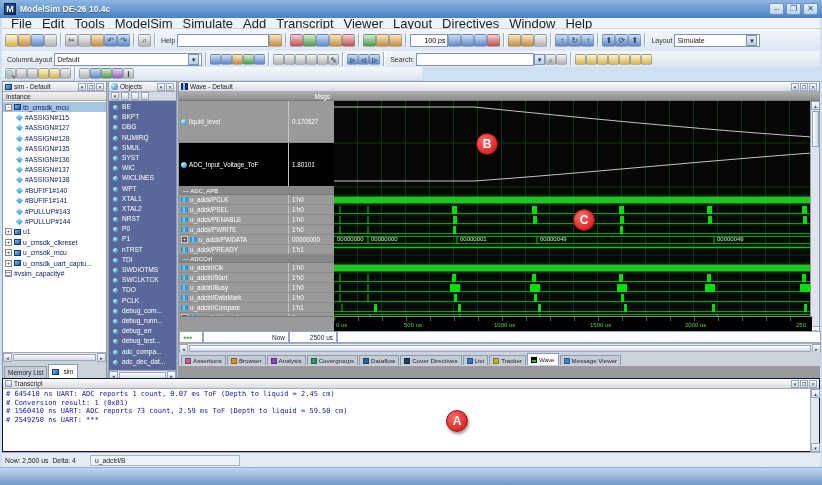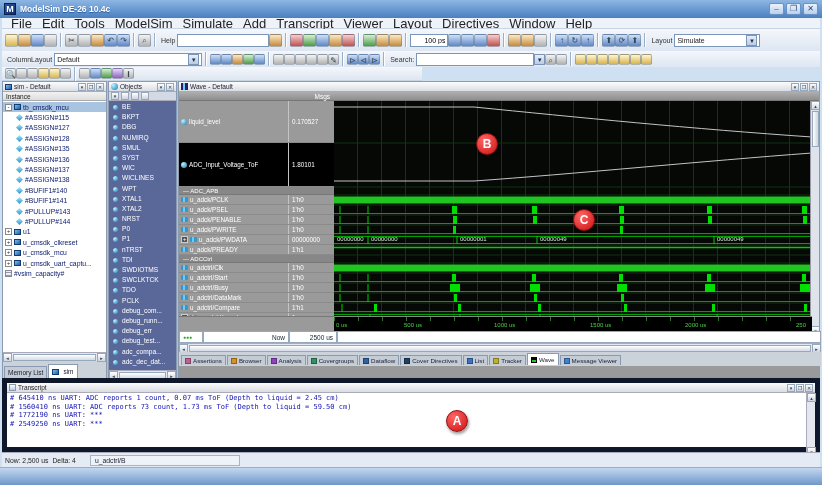--- a/index.html
+++ b/index.html
@@ -85,21 +85,21 @@
 .tlab{position:absolute;top:5px;font-size:6px;color:#49d049;white-space:nowrap}
 .rulerL{position:absolute;left:0;top:234px;width:155px;height:15px;background:#9a9a9a;border-top:1px solid #777}
 .nowbar{position:absolute;left:0;top:249px;width:642px;height:12px;background:#e8ecf2;display:flex}
 .nbox{border:1px solid #98a8bc;background:#fff;height:12px;display:flex;align-items:center;font-size:6.5px;padding:0 3px;color:#123}
 .wtabs{position:absolute;left:0;top:270px;width:642px;height:14px;background:#ccd2da;display:flex;align-items:flex-end;gap:1px;padding:0 2px 1px 2px}
 .wtab{height:10px;border:1px solid #8a9ab0;border-bottom:none;background:#c4ccd6;font-size:6.2px;display:flex;align-items:center;gap:2px;padding:0 3px;color:#223;white-space:nowrap}
 .wtab.act{background:#fff;height:12px}
 .tabic{width:6px;height:6px;flex:none;border:1px solid rgba(0,0,0,.3)}
 .whscr{position:absolute;left:0;top:261px;width:642px;height:9px;background:#e4e8ee;border-top:1px solid #aab;display:flex;align-items:center}
 
-.trans{position:absolute;left:2px;top:378px;width:818px;height:74px;background:#fff;border:5px solid #0f172a}
+.trans{position:absolute;left:2px;top:378px;width:818px;height:74px;background:#fff;border:1px solid #0f172a}
 .thead{height:10px;background:linear-gradient(#fcfcfc,#d9dde3);border-bottom:1px solid #aab;display:flex;align-items:center;padding:0 2px;font-size:6.5px}
 .tbody{height:63px;overflow:hidden;padding:1px 0 0 3px}
 .tline{font-family:"DejaVu Sans Mono",monospace;font-size:7px;line-height:8.6px;color:#1414b4;white-space:nowrap}
 .tvscr{position:absolute;right:0;top:10px;width:9px;height:63px;background:#e4e8ee;border-left:1px solid #aab}
 
 .status{position:absolute;left:2px;top:452px;width:818px;height:15px;background:#e4ebf4;border-top:1px solid #aab;display:flex;align-items:center;padding:0 3px;gap:4px}
 .scell{border:1px solid #a8b4c4;background:#eef3f9;height:11px;display:flex;align-items:center;padding:0 4px;font-size:6.8px;color:#223}
 .bottomstrip{position:absolute;left:0;top:467px;width:822px;height:18px;background:linear-gradient(#c2d7ef,#6f97c9);border-top:1px solid #8fb0d8}
 
 .ann{position:absolute;width:22px;height:22px;border-radius:50%;background:radial-gradient(circle at 35% 30%,#f66,#cc1111);border:1px solid #901010;color:#fff;font-weight:bold;font-size:12px;text-align:center;line-height:21px;box-shadow:1px 2px 3px rgba(0,0,0,.4);z-index:40}
@@ -689,22 +689,22 @@
     <div class="thead">
       <div class="pico" style="background:linear-gradient(#fff,#bcd);border:1px solid #89a"></div>
       <span>Transcript</span>
       <span class="psp"></span>
       <div class="phbtn">▾</div>
       <div class="phbtn">❐</div>
       <div class="phbtn">✕</div>
     </div>
     <div class="tbody">
         <div class="tline"># 645410 ns UART: ADC reports 1 count, 0.07 ms ToF (Depth to liquid = 2.45 cm)</div>
-        <div class="tline"># 1560410 ns UART: ADC reports 73 count, 1.73 ms ToF (Depth to liquid = 59.50 cm)</div>
-        <div class="tline"># 1772190 ns UART: ***</div>
+        <div class="tline"># Conversion result:   1 (0x01)</div>
+        <div class="tline"># 1560410 ns UART: ADC reports 73 count, 2.59 ms ToF (Depth to liquid = 59.50 cm)</div>
         <div class="tline"># 2549250 ns UART: ***</div>
       </div>
     <div class="tvscr">
       <div class="harr">▴</div>
       <div class="harr" style="position:absolute;bottom:0">▾</div>
     </div>
   </div>
 
   <div class="status">
     <span style="font-size:6.8px">Now: 2,500 us</span>

